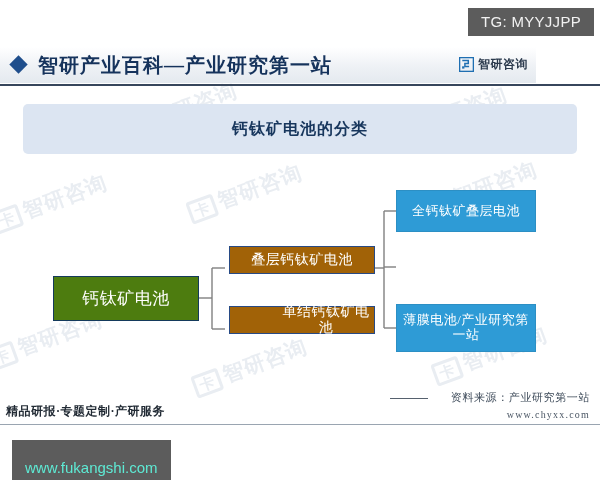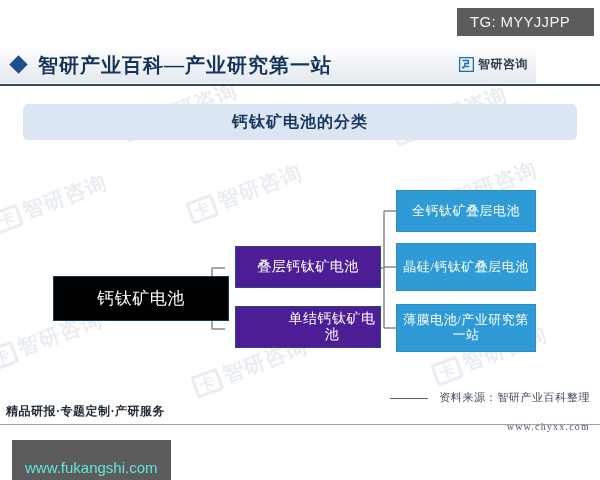--- a/index.html
+++ b/index.html
@@ -44,21 +44,21 @@
   }
 
   
   .tg-badge {
     position: absolute;
     right: 6px;
     top: 8px;
     background: #5c5c5c;
     color: #f2f2f2;
     font-size: 15px;
-    padding: 5px 24px 6px 13px;
+    padding: 5px 13px 6px 13px;
     letter-spacing: 0.3px;
     z-index: 20;
     font-family: "Liberation Sans", sans-serif;
   }
 
   
   .header {
     position: absolute;
     left: 0;
     top: 47px;
@@ -117,21 +117,21 @@
     background: #37465c;
     z-index: 6;
   }
 
   
   .title-bar {
     position: absolute;
     left: 23px;
     top: 104px;
     width: 554px;
-    height: 36px;
+    height: 50px;
     background: #dce5f2;
     border-radius: 5px;
     display: flex;
     align-items: center;
     justify-content: center;
     z-index: 5;
   }
   .title-text {
     font-family: "Liberation Serif", "DejaVu Serif", serif;
     font-size: 16px;
@@ -159,31 +159,31 @@
     color: #ffffff;
     font-family: "Liberation Serif", "DejaVu Serif", serif;
     font-weight: 400;
     letter-spacing: 0.5px;
     line-height: 1.15;
     z-index: 6;
   }
   .node-root {
     left: 53px;
     top: 276px;
-    width: 176px;
+    width: 146px;
     height: 45px;
-    background: #000000;
+    background: #4d7c0f;
     border: 1px solid #143a5c;
     font-size: 17px;
   }
   .node-mid {
-    left: 235px;
+    left: 229px;
     width: 146px;
-    height: 42px;
-    background: #4c1d95;
+    height: 28px;
+    background: #a16207;
     border: 1px solid #274a85;
     font-size: 14px;
   }
   .node-mid-1 { top: 246px; }
   .node-mid-2 { top: 306px; padding-left: 48px; }
 
   .node-leaf {
     left: 396px;
     width: 140px;
     background: #2e9bd6;
@@ -217,21 +217,21 @@
     font-size: 11px;
     color: #3d4a59;
     letter-spacing: 0.6px;
     white-space: nowrap;
   }
   .source-url {
     font-family: "Liberation Serif", "DejaVu Serif", serif;
     font-size: 10px;
     color: #4a5664;
     letter-spacing: 1.2px;
-    margin-top: 16px;
+    margin-top: 4px;
   }
 
   .footer-rule {
     position: absolute;
     left: 0;
     top: 424px;
     width: 600px;
     height: 1px;
     background: #9aa5b1;
     z-index: 5;
@@ -311,26 +311,25 @@
     <line x1="384" y1="267" x2="396" y2="267" stroke="#808080" stroke-width="1.4"></line>
     <line x1="384" y1="328" x2="396" y2="328" stroke="#808080" stroke-width="1.4"></line>
   </svg>
 
   <div class="node node-root">钙钛矿电池</div>
 
   <div class="node node-mid node-mid-1">叠层钙钛矿电池</div>
   <div class="node node-mid node-mid-2">单结钙钛矿电池</div>
 
   <div class="node node-leaf node-leaf-1">全钙钛矿叠层电池</div>
-  <div class="node node-leaf node-leaf-2">晶硅/钙钛矿叠层电池</div>
   <div class="node node-leaf node-leaf-3">薄膜电池/产业研究第一站</div>
 </div>
 
 <div class="source-line"></div>
 <div class="source-text">
-  <div class="source-main">资料来源：智研产业百科整理</div>
+  <div class="source-main">资料来源：产业研究第一站</div>
   <div class="source-url">www.chyxx.com</div>
 </div>
 
 <div class="footer-slogan">精品研报·专题定制·产研服务</div>
 <div class="footer-rule"></div>
 
 <div class="site-badge">www.fukangshi.com</div>
 
 </body></html>

